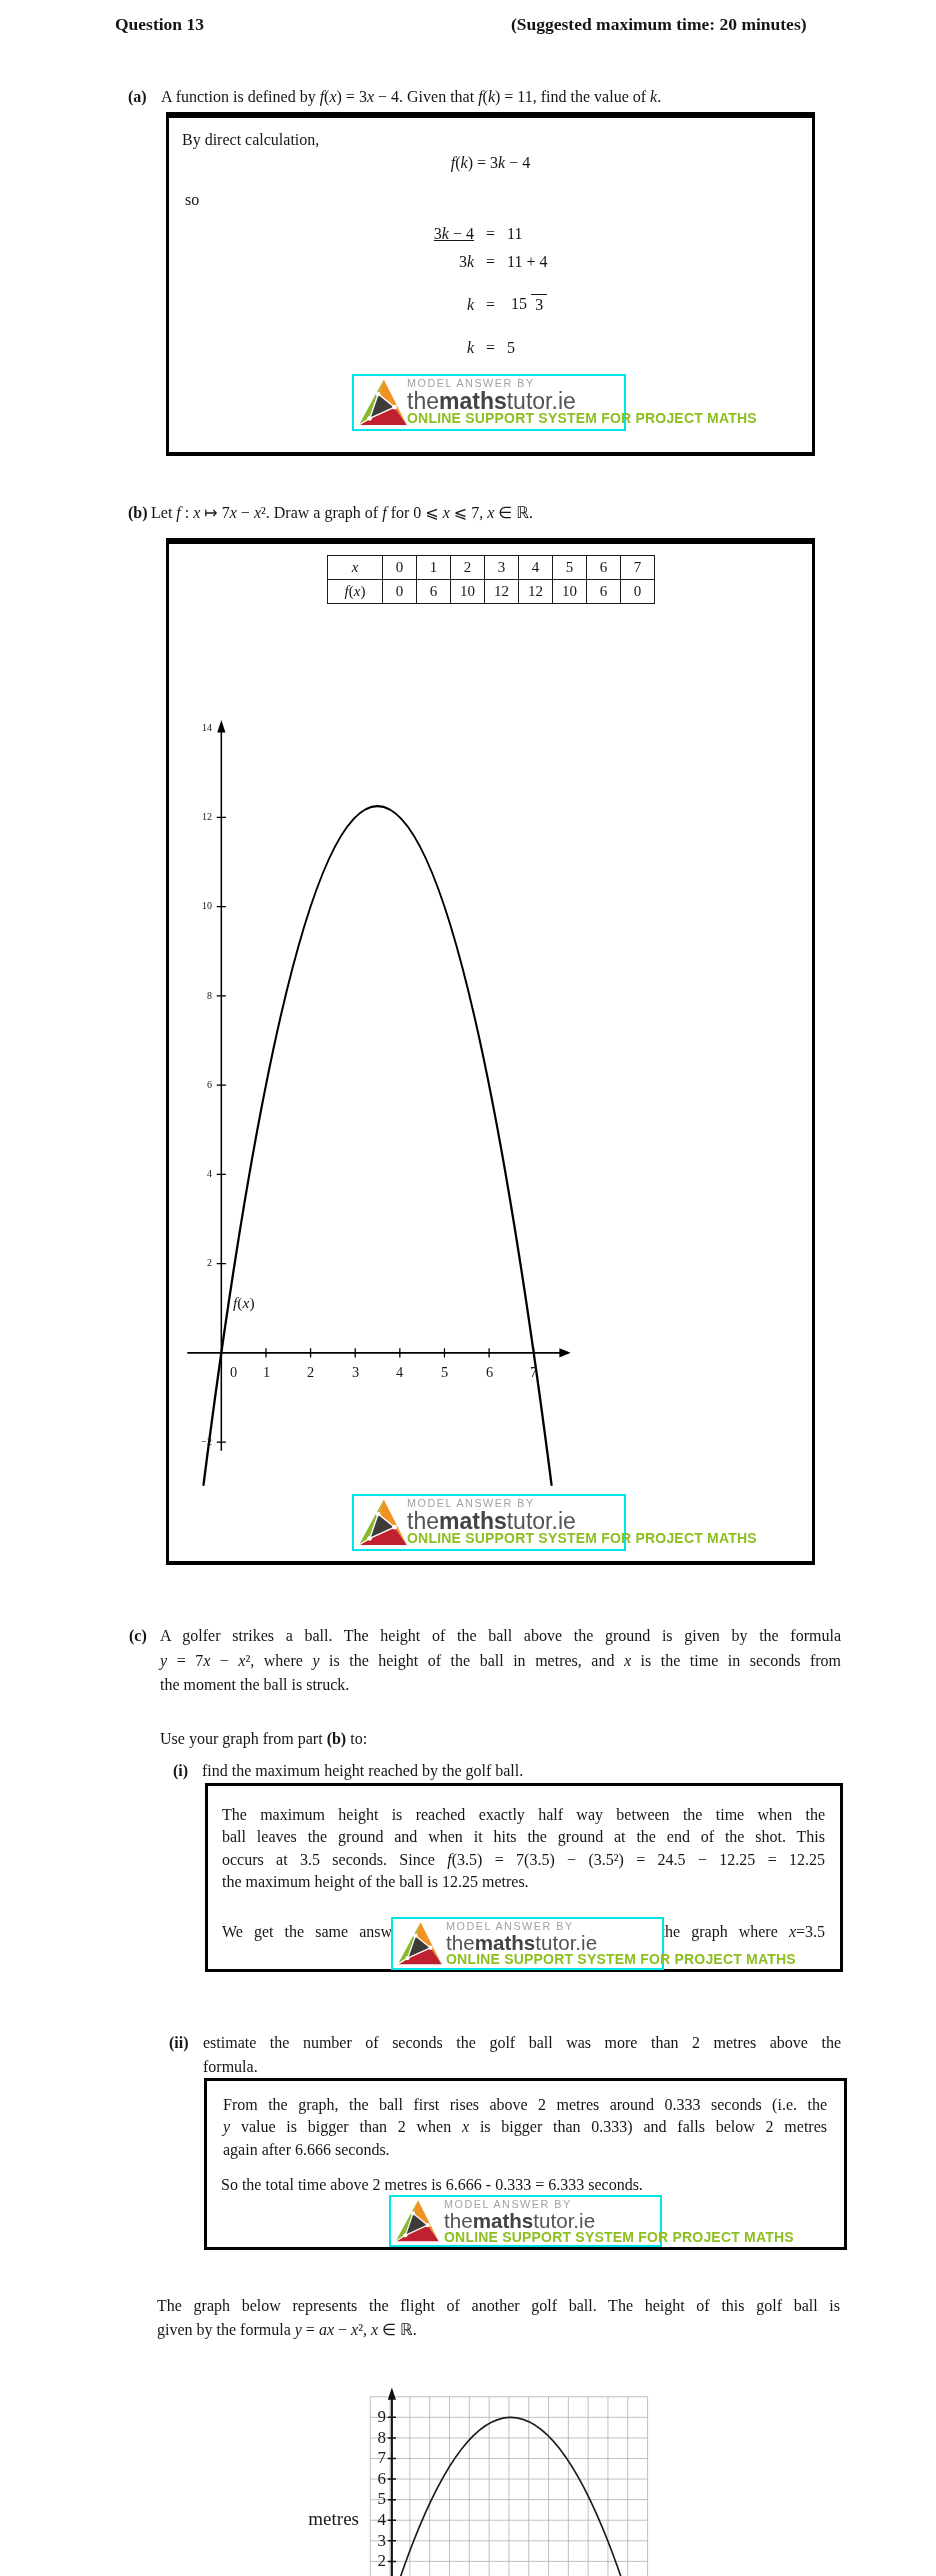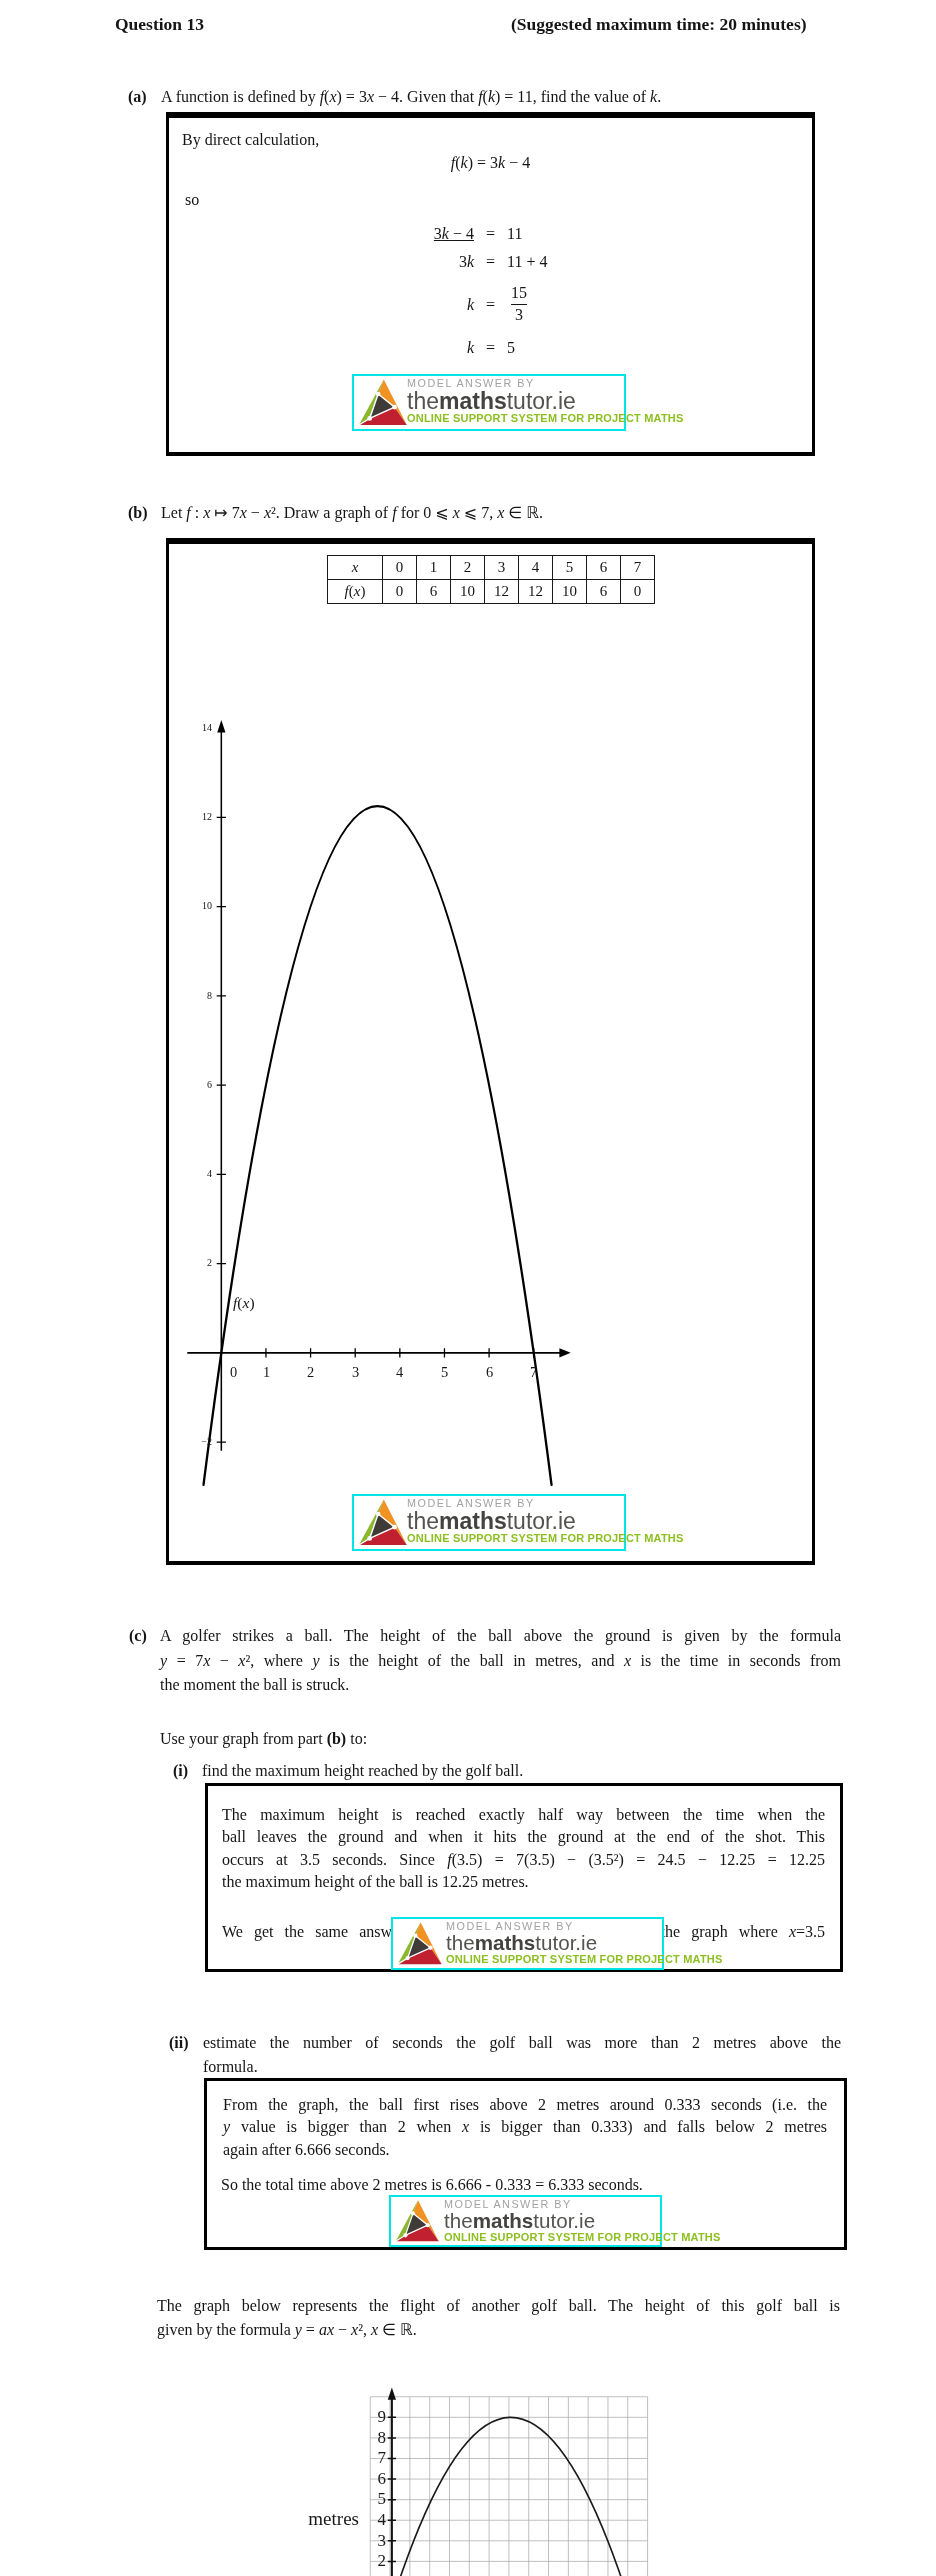--- a/index.html
+++ b/index.html
@@ -10,40 +10,40 @@
   .wrapline{position:absolute;font-size:16px;line-height:23px;white-space:normal;}
   .jline{text-align:justify;text-align-last:justify;}
   .bold{font-weight:bold;}
   .hdr{position:absolute;font-size:17.5px;font-weight:bold;white-space:nowrap;}
   .box{position:absolute;border:3.1px solid #000;background:#fff;box-sizing:border-box;}
   .boxAB{border-width:6.2px 3.1px 4.1px 3.1px;}
   .eq-row{position:absolute;display:flex;align-items:center;font-size:16px;}
   .eq-lhs{text-align:right;}
   .eq-sign{text-align:center;width:33px;}
   .eq-rhs{text-align:left;flex:1;}
-  .frac{display:inline-flex;flex-direction:column;align-items:center;line-height:20.6px;text-align:center;}
+  .frac{display:inline-flex;flex-direction:row;align-items:center;line-height:20.6px;text-align:center;}
   .frac-num{padding:0 4.1px;}
   .frac-den{border-top:1.3px solid #151515;padding:0 4.1px;}
   .vtable{position:absolute;border-collapse:collapse;background:#fff;}
   .vtable th,.vtable td{border:1.3px solid #1a1a1a;text-align:center;font-size:15px;
        font-weight:normal;padding:0;height:23px;}
   .ylab{position:absolute;width:25px;text-align:right;font-size:10px;line-height:21.6px;}
   .xlab{position:absolute;width:23px;text-align:center;font-size:14.4px;line-height:21.6px;}
   .g2ylab{position:absolute;width:25px;text-align:right;font-size:17px;line-height:18.5px;color:#1a1a1a;}
   .axisword{position:absolute;font-size:19px;line-height:18.5px;color:#1a1a1a;}
   .curvelab{position:absolute;font-size:15.5px;line-height:18.5px;}
   
   .tmt-logo{position:absolute;border:2.6px solid #00e5e5;background:#fff;box-sizing:border-box;
             display:flex;align-items:center;}
   .tmt-tri{position:absolute;left:3.1px;top:2.1px;height:calc(100% - 4.1px);}
   .tmt-text{position:absolute;left:53px;top:1px;right:2.1px;font-family:"Liberation Sans",sans-serif;}
   .tmt-model{font-size:10.8px;letter-spacing:1.5px;color:#a2a2a2;line-height:12.4px;}
   .tmt-brand{font-size:23px;line-height:24px;color:#55534f;white-space:nowrap;}
   .tmt-brand .b-maths{font-weight:800;color:#454340;}
-  .tmt-tag{font-size:11px;font-weight:bold;color:#8dbf21;letter-spacing:0.2px;line-height:10.3px;white-space:nowrap;}
+  .tmt-tag{font-size:14px;font-weight:bold;color:#8dbf21;letter-spacing:0.2px;line-height:10.3px;white-space:nowrap;}
   i{font-style:italic;}
 </style>
 </head>
 <body>
 
 <div class="page">
 
   <div class="hdr" style="left:115px;top:14.4px;">Question 13</div>
   <div class="hdr" style="left:511px;top:14.4px;">(Suggested maximum time: 20 minutes)</div>
 
@@ -95,21 +95,21 @@
       <div class="tmt-text">
         <div class="tmt-model">MODEL ANSWER BY</div>
         <div class="tmt-brand"><span class="b-the">the</span><span class="b-maths">maths</span><span class="b-rest">tutor.ie</span></div>
         <div class="tmt-tag">ONLINE SUPPORT SYSTEM FOR PROJECT MATHS</div>
       </div>
     </div>
   </div>
 
   <div>
     <div class="tline bold" style="left:128px;top:501px;">(b)</div>
-    <div class="tline" style="left:161px;top:501px;">Let <span class="mseg"><i>f</i> : <i>x</i> ↦ 7<i>x</i> − <i>x</i>²</span>. Draw a graph of <span class="mseg"><i>f</i></span> for <span class="mseg">0 ⩽ <i>x</i> ⩽ 7</span>, <span class="mseg"><i>x</i></span> ∈ ℝ.</div>
+    <div class="tline" style="left:151px;top:501px;">Let <span class="mseg"><i>f</i> : <i>x</i> ↦ 7<i>x</i> − <i>x</i>²</span>. Draw a graph of <span class="mseg"><i>f</i></span> for <span class="mseg">0 ⩽ <i>x</i> ⩽ 7</span>, <span class="mseg"><i>x</i></span> ∈ ℝ.</div>
 
     <div class="box boxAB" style="left:166px;top:538px;width:649px;height:1027px;"></div>
 
     <table class="vtable" style="left:327px;top:555px;">
       <colgroup>
           <col style="width:55px">
           <col style="width:34px">
           <col style="width:34px">
           <col style="width:34px">
           <col style="width:34px">

